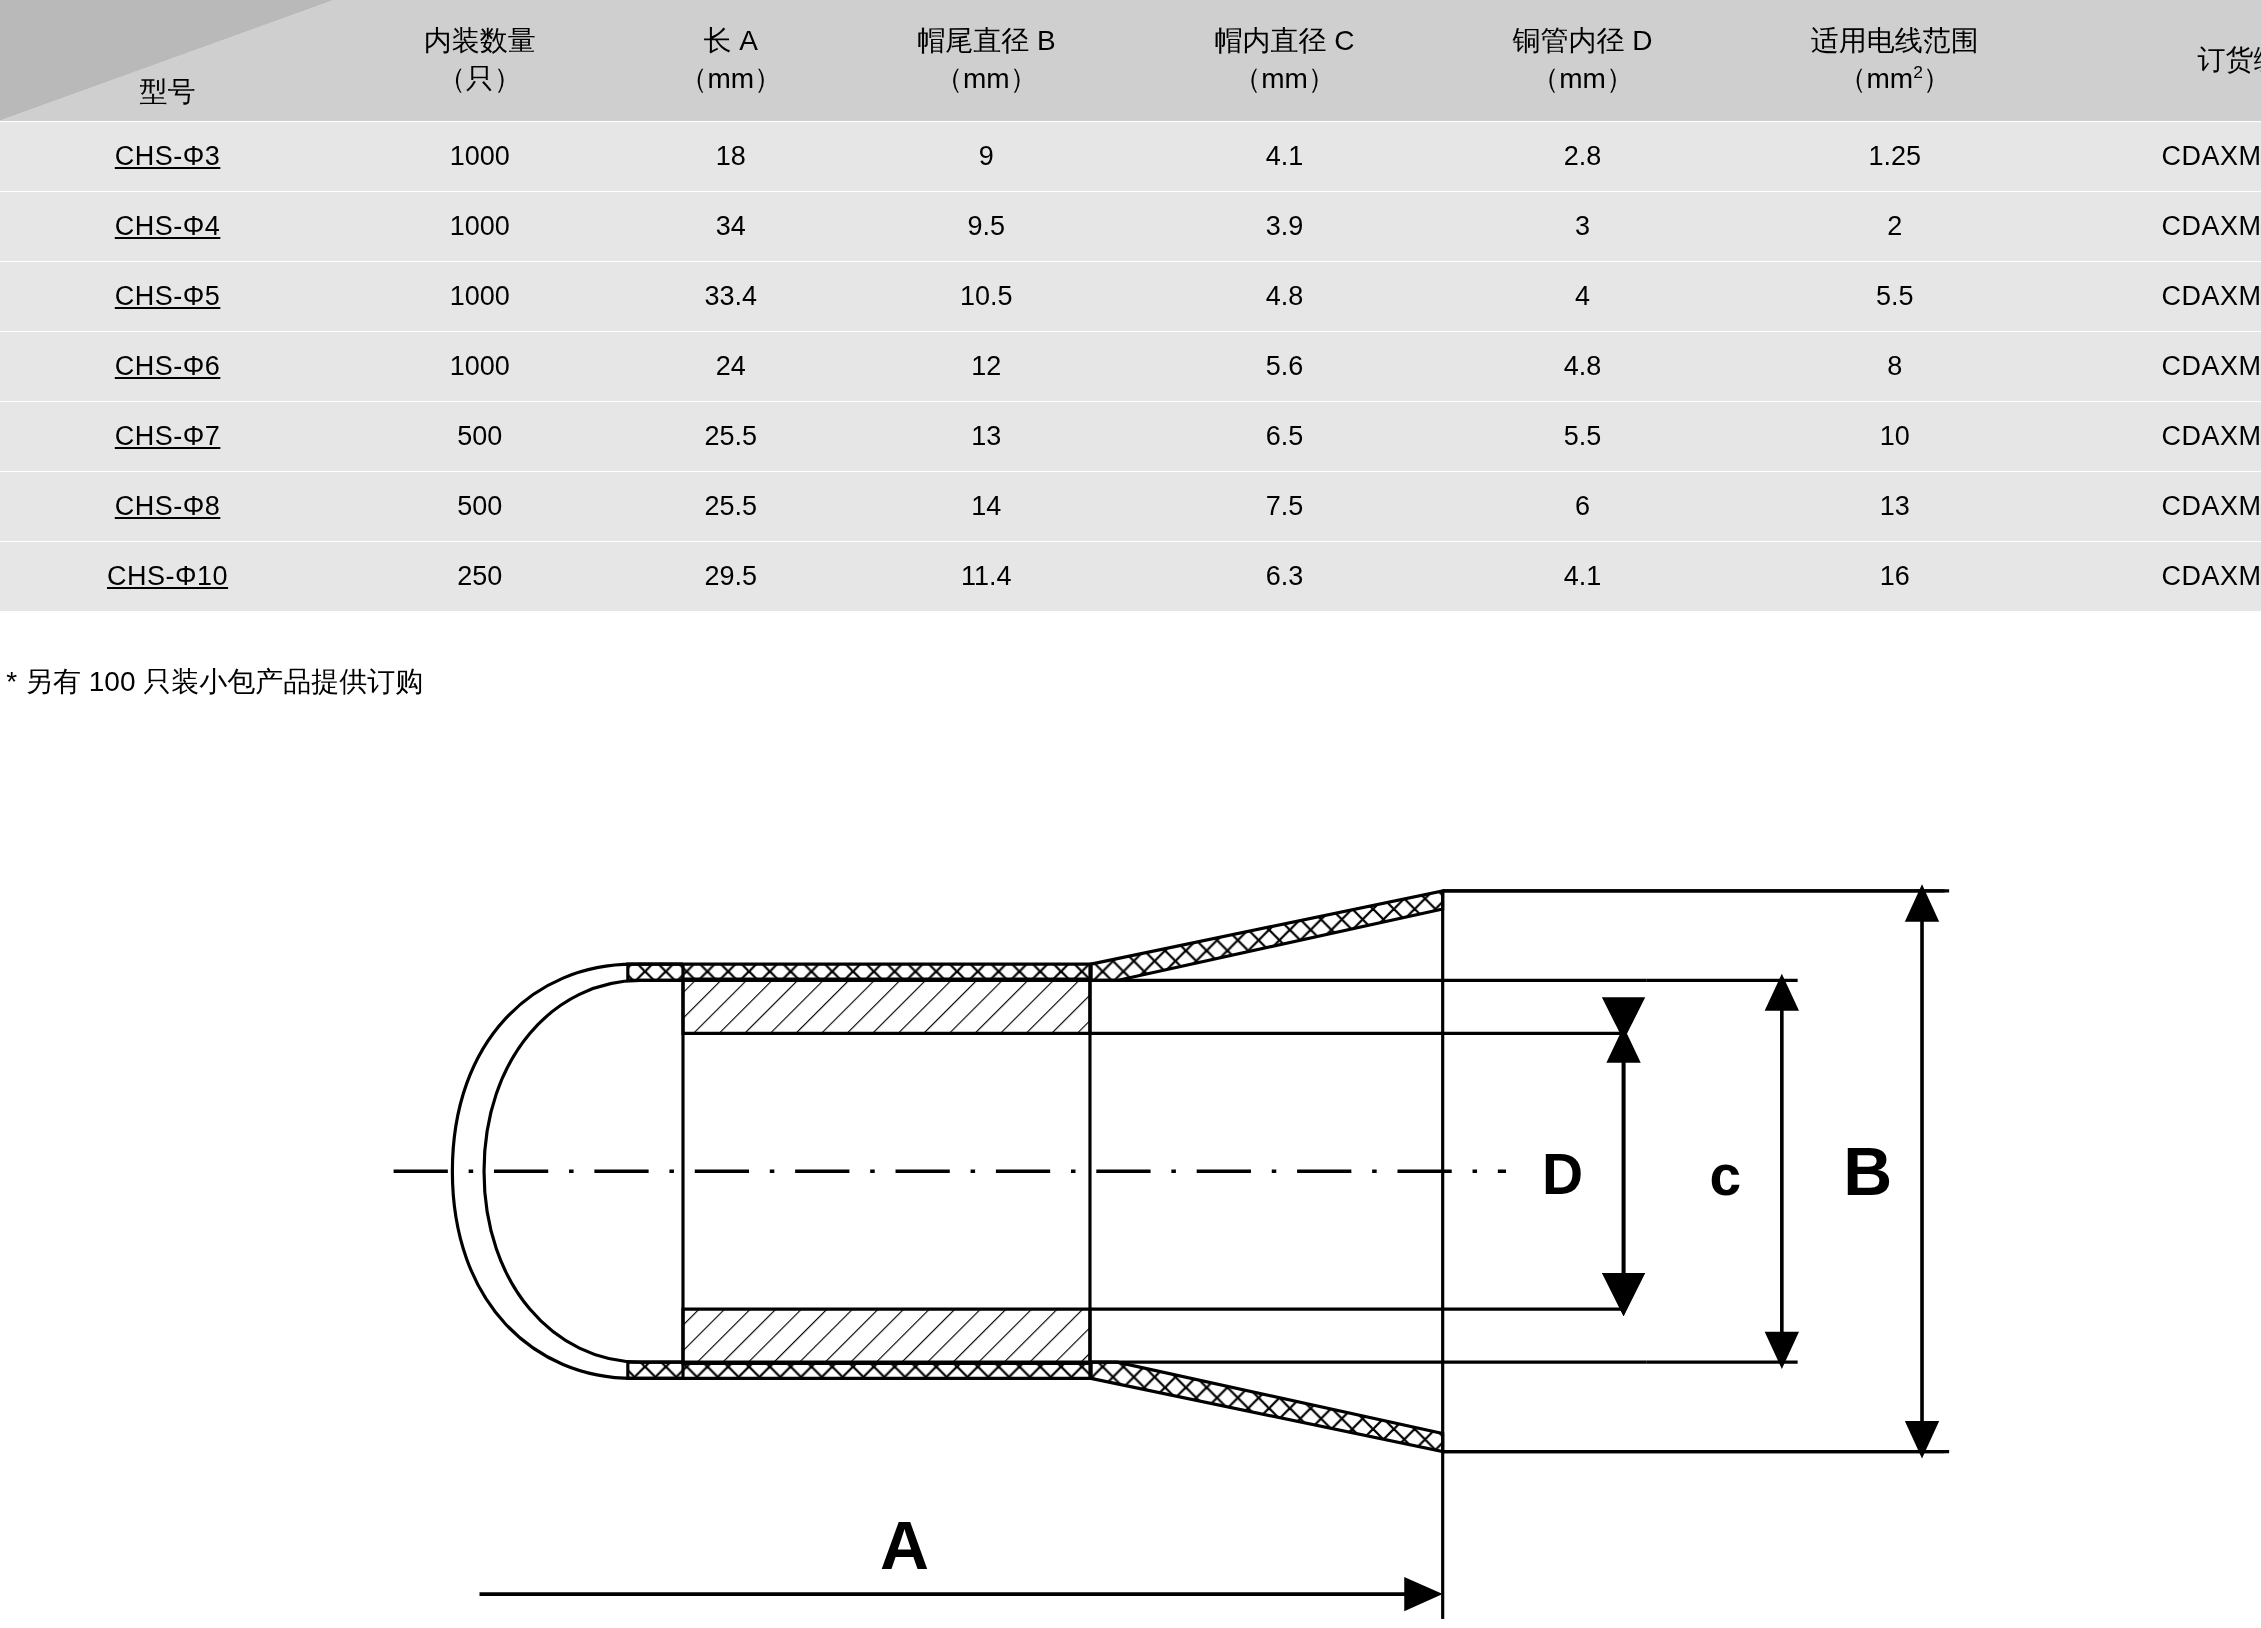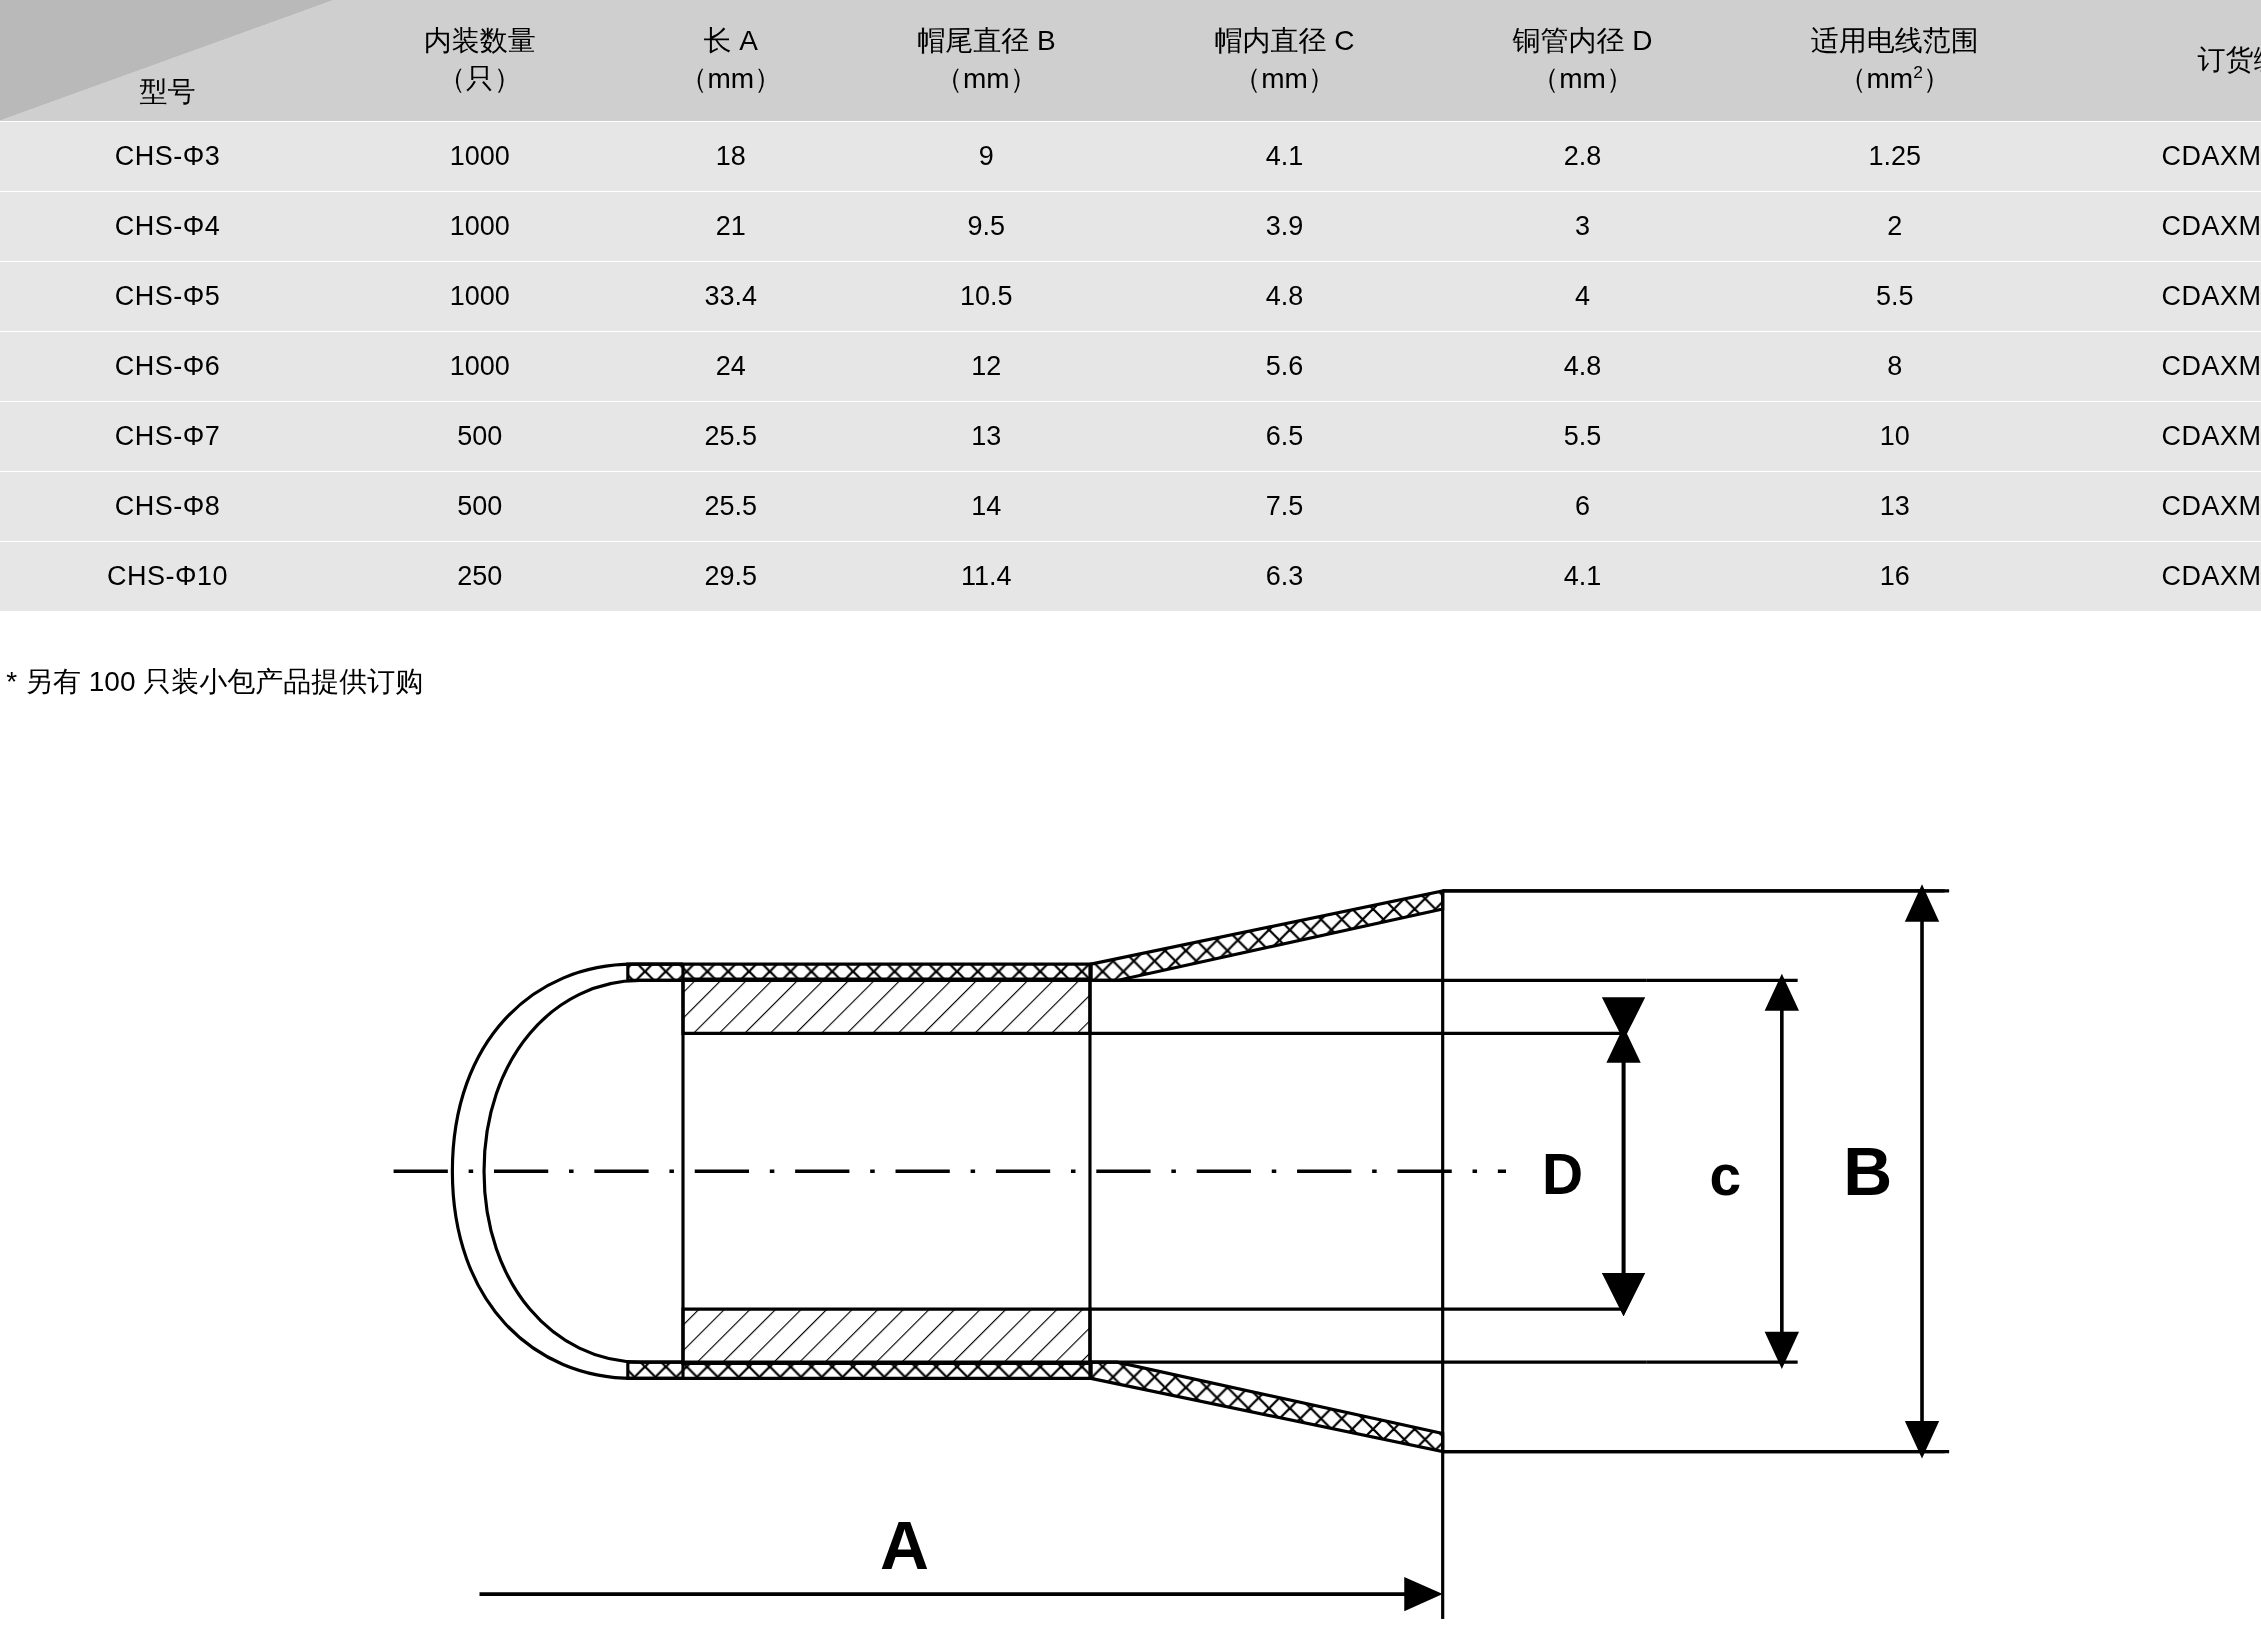--- a/index.html
+++ b/index.html
@@ -70,21 +70,21 @@
     vertical-align: middle;
     background: #e6e6e6;
     border-top: 1.4px solid #ffffff;
     padding: 0 3.6px;
     box-sizing: border-box;
     white-space: nowrap;
   }
   .spec-table tbody tr:first-child td {
     border-top: 1.4px solid #ffffff;
   }
-  .spec-table td.model { letter-spacing: 0.5px; }
+  .spec-table td.model { letter-spacing: 0.5px; text-decoration: underline; }
   .spec-table td.code { letter-spacing: 0.5px; }
   .sup { font-size: 0.62em; vertical-align: super; }
 
   
   .note {
     margin: 54px 0 0 6.3px;
     font-size: 28px;
     line-height: 1.2;
   }
 
@@ -163,21 +163,21 @@
       <td>18</td>
       <td>9</td>
       <td>4.1</td>
       <td>2.8</td>
       <td>1.25</td>
       <td class="code">CDAXM03AZT</td>
     </tr>
     <tr>
       <td class="model">CHS-Φ4</td>
       <td>1000</td>
-      <td>21</td>
+      <td>34</td>
       <td>9.5</td>
       <td>3.9</td>
       <td>3</td>
       <td>2</td>
       <td class="code">CDAXM04AZT</td>
     </tr>
     <tr>
       <td class="model">CHS-Φ5</td>
       <td>1000</td>
       <td>33.4</td>

